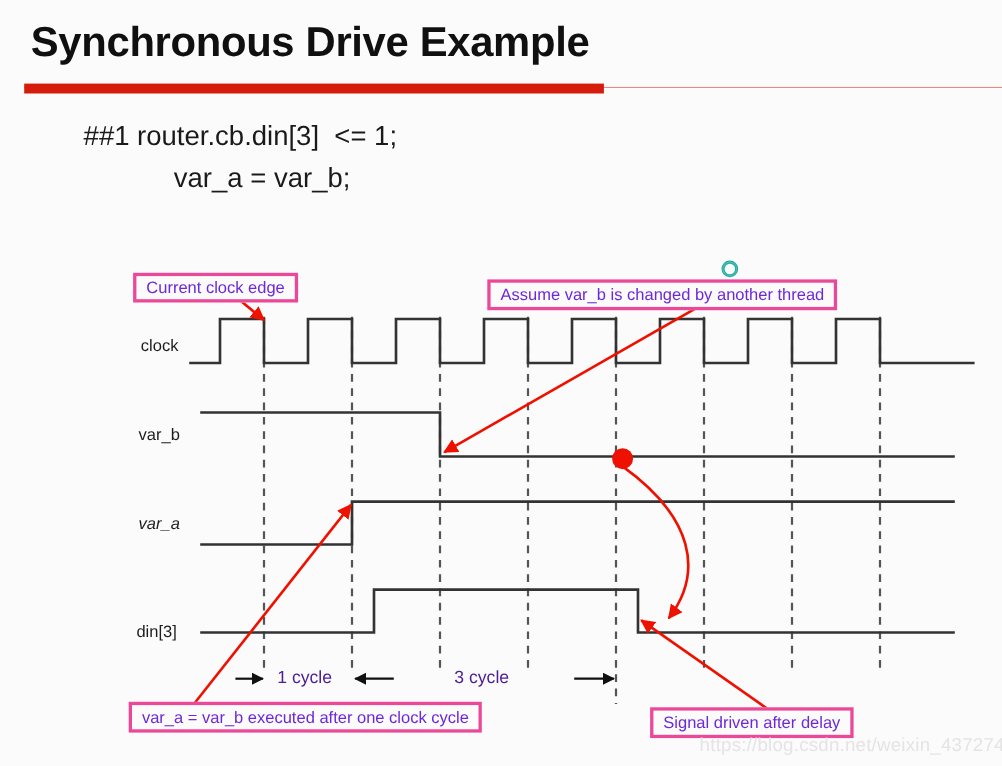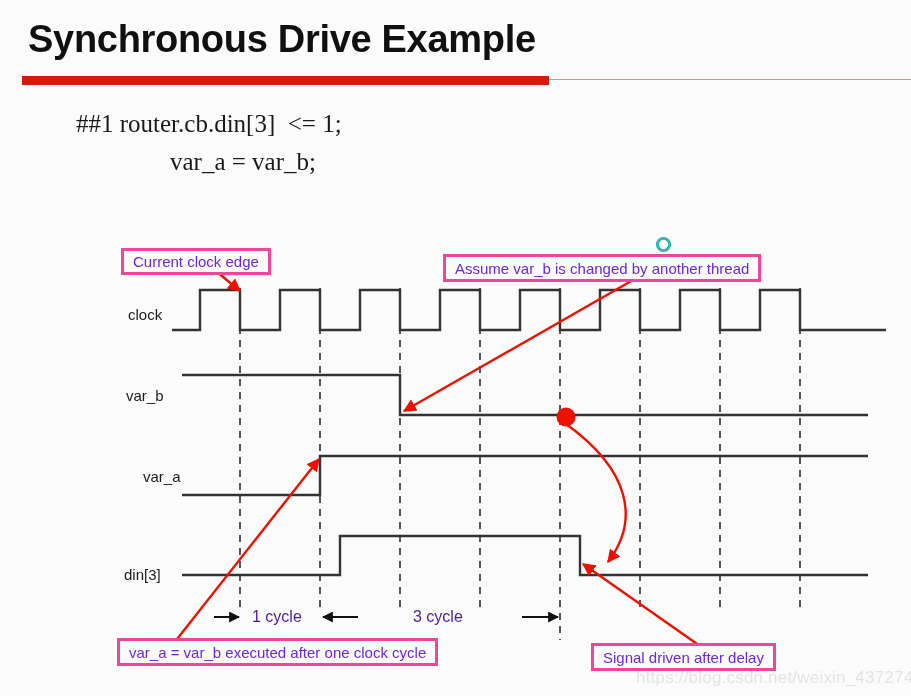--- a/index.html
+++ b/index.html
@@ -41,27 +41,27 @@
     left: 22px;
     top: 76px;
     width: 527px;
     height: 9px;
     background: #d51b09;
   }
 
   
   .code-line {
     position: absolute;
-    font-family: Liberation Serif, serif;
+    font-family: Liberation Sans, sans-serif;
     font-size: 25px;
     color: #1a1a1a;
     white-space: pre;
   }
   #code1 { left: 76px;  top: 110px; }
-  #code2 { left: 158px; top: 148px; margin-left: 12px; }
+  #code2 { left: 158px; top: 148px; }
   #code3 { left: 76px;  top: 192px; }
 
   
   #diagram {
     position: absolute;
     left: 0;
     top: 0;
     width: 911px;
     height: 696px;
   }
@@ -69,21 +69,21 @@
   
   .sig-label {
     position: absolute;
     font-size: 15px;
     color: #1c1c1c;
     white-space: nowrap;
     margin-left: 16px;
   }
   #lbl-clock { left: 112px; top: 306px; }
   #lbl-varb  { left: 110px; top: 387px; }
-  #lbl-vara  { left: 127px; top: 468px; }
+  #lbl-vara  { left: 110px; top: 468px; font-style: italic; }
   #lbl-din   { left: 108px; top: 566px; }
 
   
   .callout {
     position: absolute;
     box-sizing: border-box;
     border: 3px solid #ec4899;
     background: #fbfbfb;
     font-size: 15px;
     color: #6d28d9;

